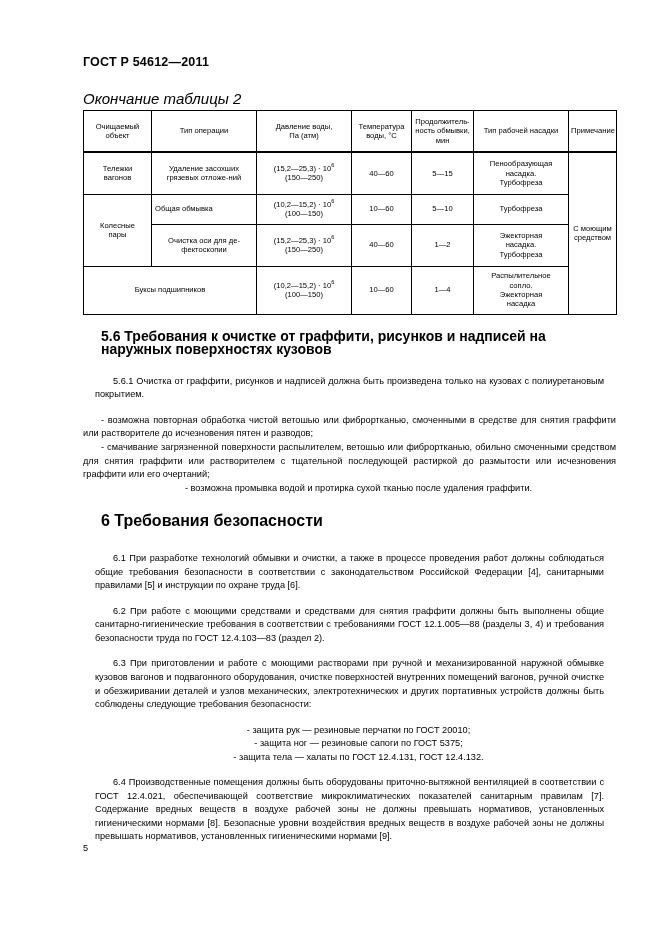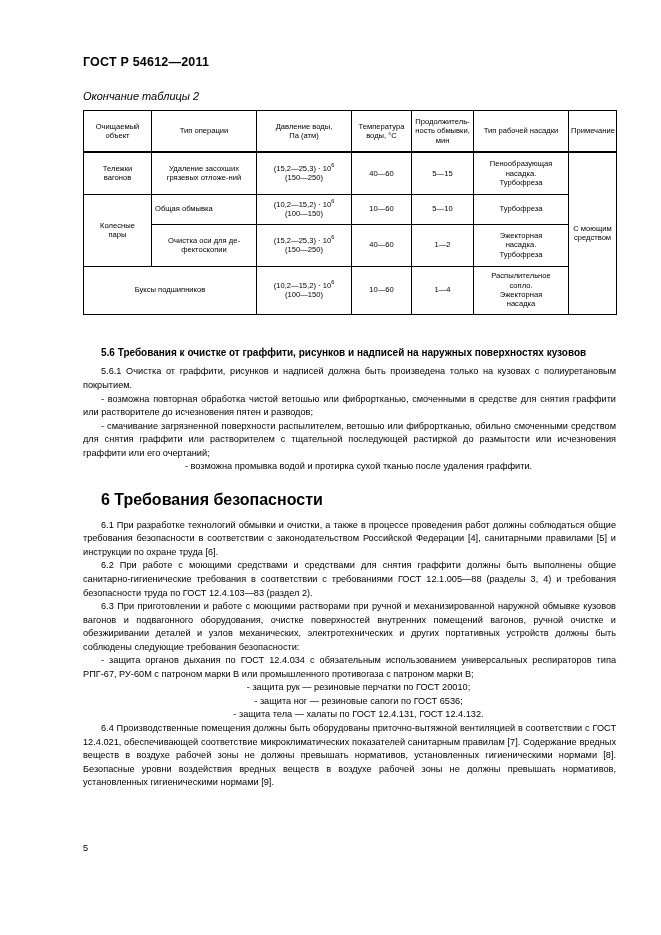--- a/index.html
+++ b/index.html
@@ -29,21 +29,21 @@
     top: 55px;
     font-size: 12.5px;
     font-weight: bold;
     letter-spacing: 0.2px;
   }
 
   .table-caption {
     position: absolute;
     left: 79px;
     top: 90px;
-    font-size: 11px;
+    font-size: 15px;
     font-style: italic;
   }
 
   
   .tbl-wrap {
     position: absolute;
     left: 79px;
     top: 110px;
     width: 533px;
   }
@@ -86,35 +86,35 @@
   .content {
     position: absolute;
     left: 79px;
     top: 330px;
     width: 533px;
     font-size: 9.2px;
     line-height: 13.55px;
   }
   .h-sec {
     font-weight: bold;
-    font-size: 10px;
+    font-size: 14px;
     line-height: 13.4px;
-    margin: 16px 0 0 0;
+    margin: 0 0 0 0;
     padding-left: 18px;
     text-indent: 0;
   }
   .h-sec-big {
     font-weight: bold;
     font-size: 16px;
     line-height: 13px;
     padding-left: 18px;
     margin: 0;
   }
   p.para {
-    margin: 0;
+    margin: 12px;
     text-align: justify;
     text-justify: inter-word;
     text-indent: 18px;
     hyphens: manual;
   }
   p.dash {
     margin: 0;
     text-align: justify;
     text-justify: inter-word;
     text-indent: 18px;
@@ -271,23 +271,22 @@
     <p class="dash">- смачивание загрязненной поверхности распылителем, ветошью или фиброртканью, обильно смоченными средством для снятия граффити или растворителем с тщательной последующей растиркой до размытости или исчезновения граффити или его очертаний;</p>
     <p class="dash-nojust">- возможна промывка водой и протирка сухой тканью после удаления граффити.</p>
 
     <div class="gap-l"></div>
     <div class="h-sec-big">6 Требования безопасности</div>
     <div class="gap-m"></div>
 
     <p class="para">6.1 При разработке технологий обмывки и очистки, а также в процессе проведения работ должны соблюдаться общие требования безопасности в соответствии с законодательством Российской Федерации [4], санитарными правилами [5] и инструкции по охране труда [6].</p>
     <p class="para">6.2 При работе с моющими средствами и средствами для снятия граффити должны быть выполнены общие санитарно-гигиенические требования в соответствии с требованиями ГОСТ 12.1.005—88 (разделы 3, 4) и требования безопасности труда по ГОСТ 12.4.103—83 (раздел 2).</p>
     <p class="para">6.3 При приготовлении и работе с моющими растворами при ручной и механизированной наружной обмывке кузовов вагонов и подвагонного оборудования, очистке поверхностей внутренних помещений вагонов, ручной очистке и обезжиривании деталей и узлов механических, электротехнических и других портативных устройств должны быть соблюдены следующие требования безопасности:</p>
-    <p class="dash">- защита органов дыхания по ГОСТ 12.4.034 с обязательным использованием универсальных респираторов типа РПГ-67, РУ-60М с патроном марки В или промышленного противогаза с патроном марки В;</p>
     <p class="dash-nojust">- защита рук — резиновые перчатки по ГОСТ 20010;</p>
-    <p class="dash-nojust">- защита ног — резиновые сапоги по ГОСТ 6536;</p>
+    <p class="dash-nojust">- защита ног — резиновые сапоги по ГОСТ 5375;</p>
     <p class="dash-nojust">- защита тела — халаты по ГОСТ 12.4.131, ГОСТ 12.4.132.</p>
     <p class="para">6.4 Производственные помещения должны быть оборудованы приточно-вытяжной вентиляцией в соответствии с ГОСТ 12.4.021, обеспечивающей соответствие микроклиматических показателей санитарным правилам [7]. Содержание вредных веществ в воздухе рабочей зоны не должны превышать нормативов, установленных гигиеническими нормами [8]. Безопасные уровни воздействия вредных веществ в воздухе рабочей зоны не должны превышать нормативов, установленных гигиеническими нормами [9].</p>
 
   </div>
 
   <div class="pagenum">5</div>
 
 </div>
 
 </body></html>

